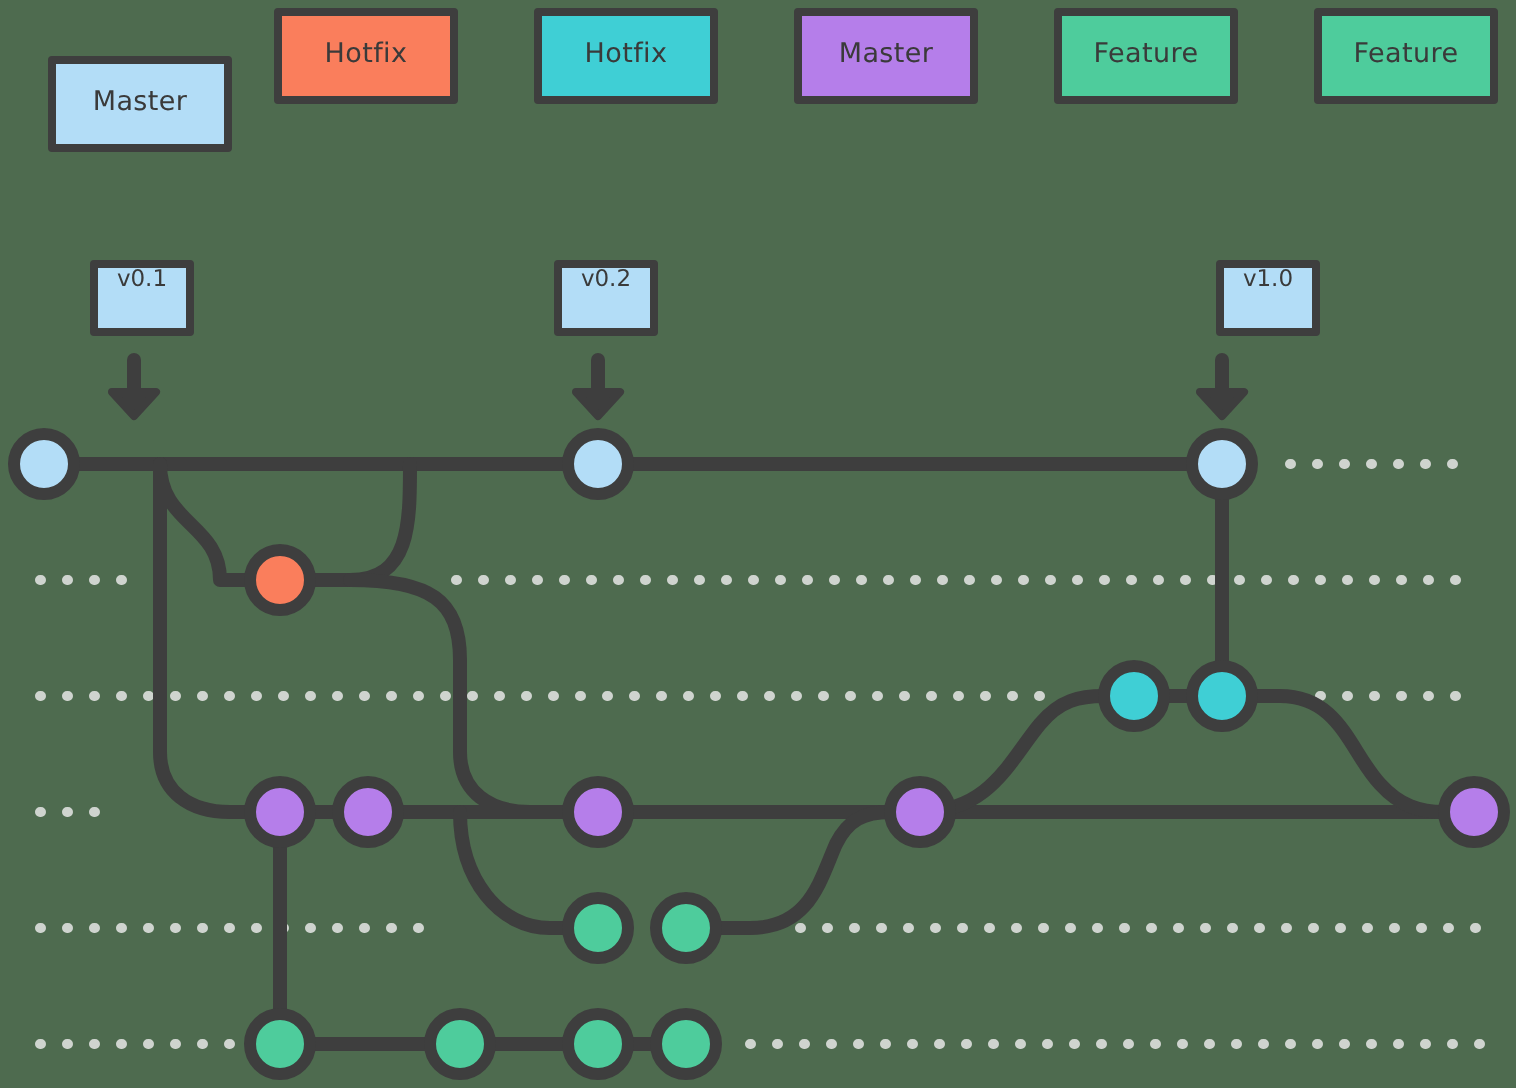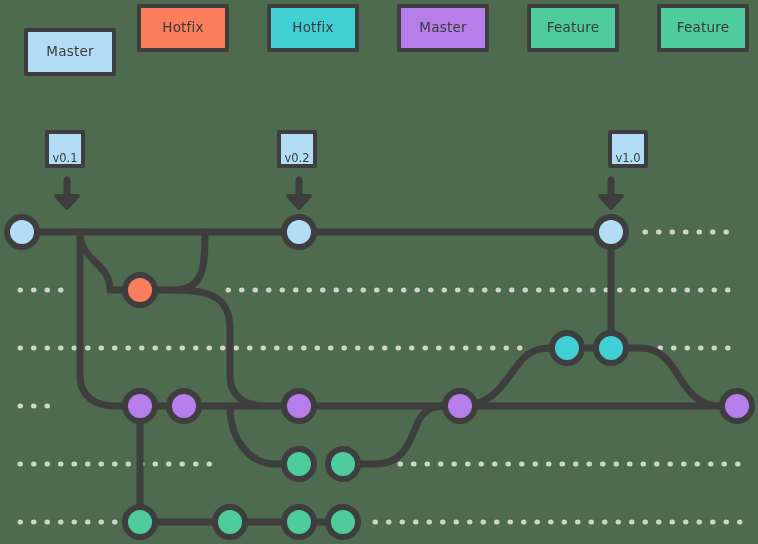--- a/index.html
+++ b/index.html
@@ -37,27 +37,27 @@
   .legend-label {
     font-size: 13.5px;
     color: #3a3a3a;
     letter-spacing: .2px;
     line-height: 1;
     user-select: none;
   }
   
   .tag-box {
     position: absolute;
-    width: 40px;
+    width: 52px;
     height: 38px;
     border: 4px solid #3e3e3e;
     box-sizing: border-box;
     background: #b3ddf7;
     display: flex;
-    align-items: flex-end;
+    align-items: flex-start;
     justify-content: center;
     border-radius: 2px;
   }
   .tag-label {
     font-size: 11.5px;
     color: #3a3a3a;
     line-height: 1;
     user-select: none;
   }
   #graph {

